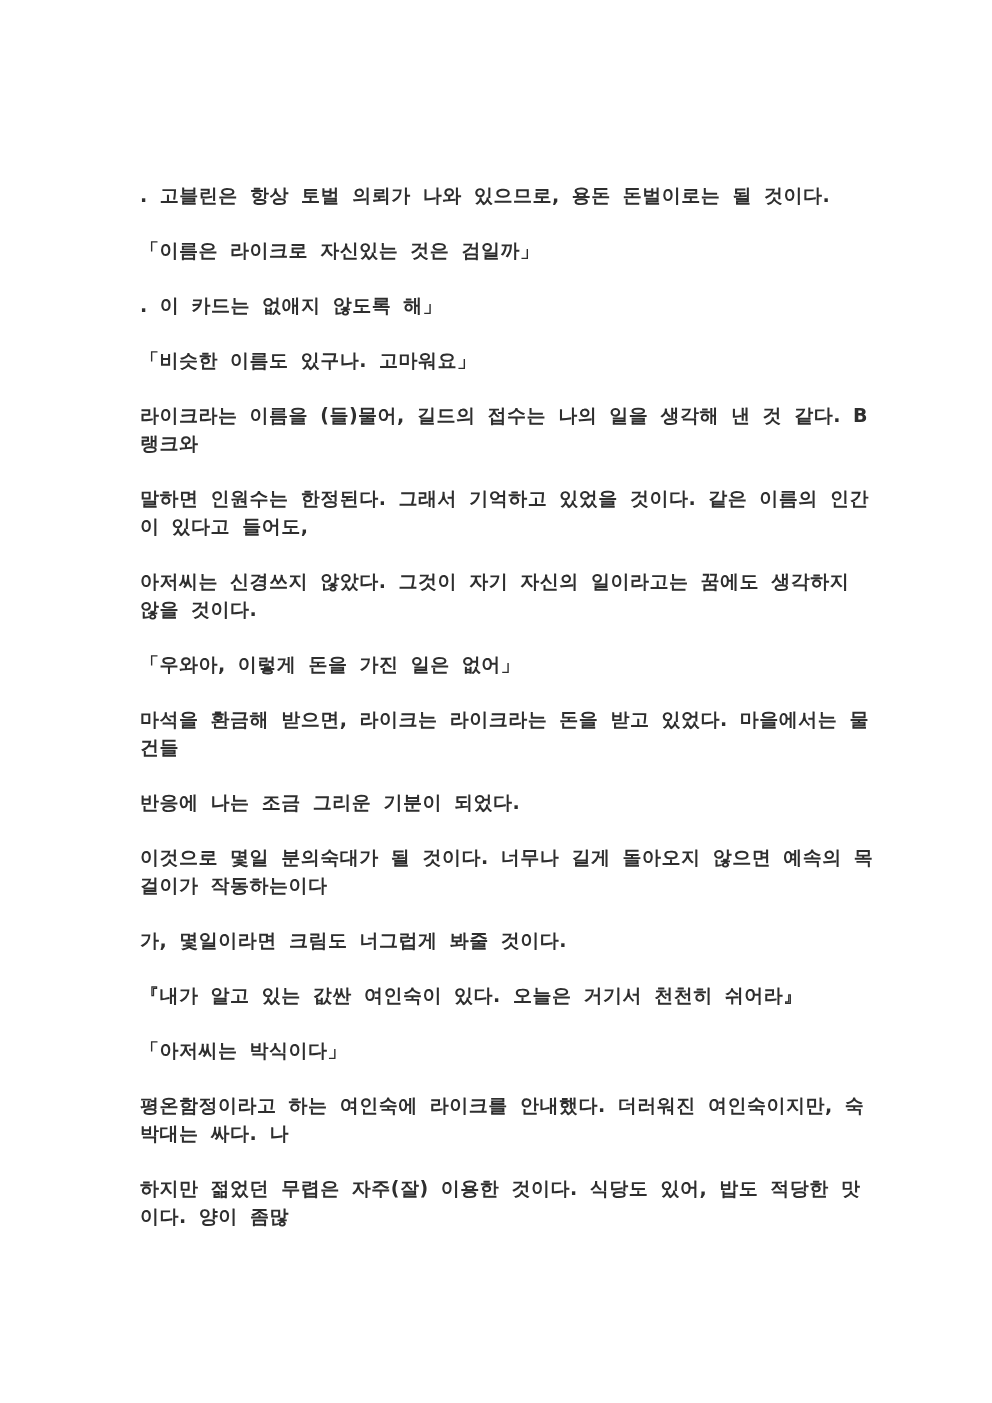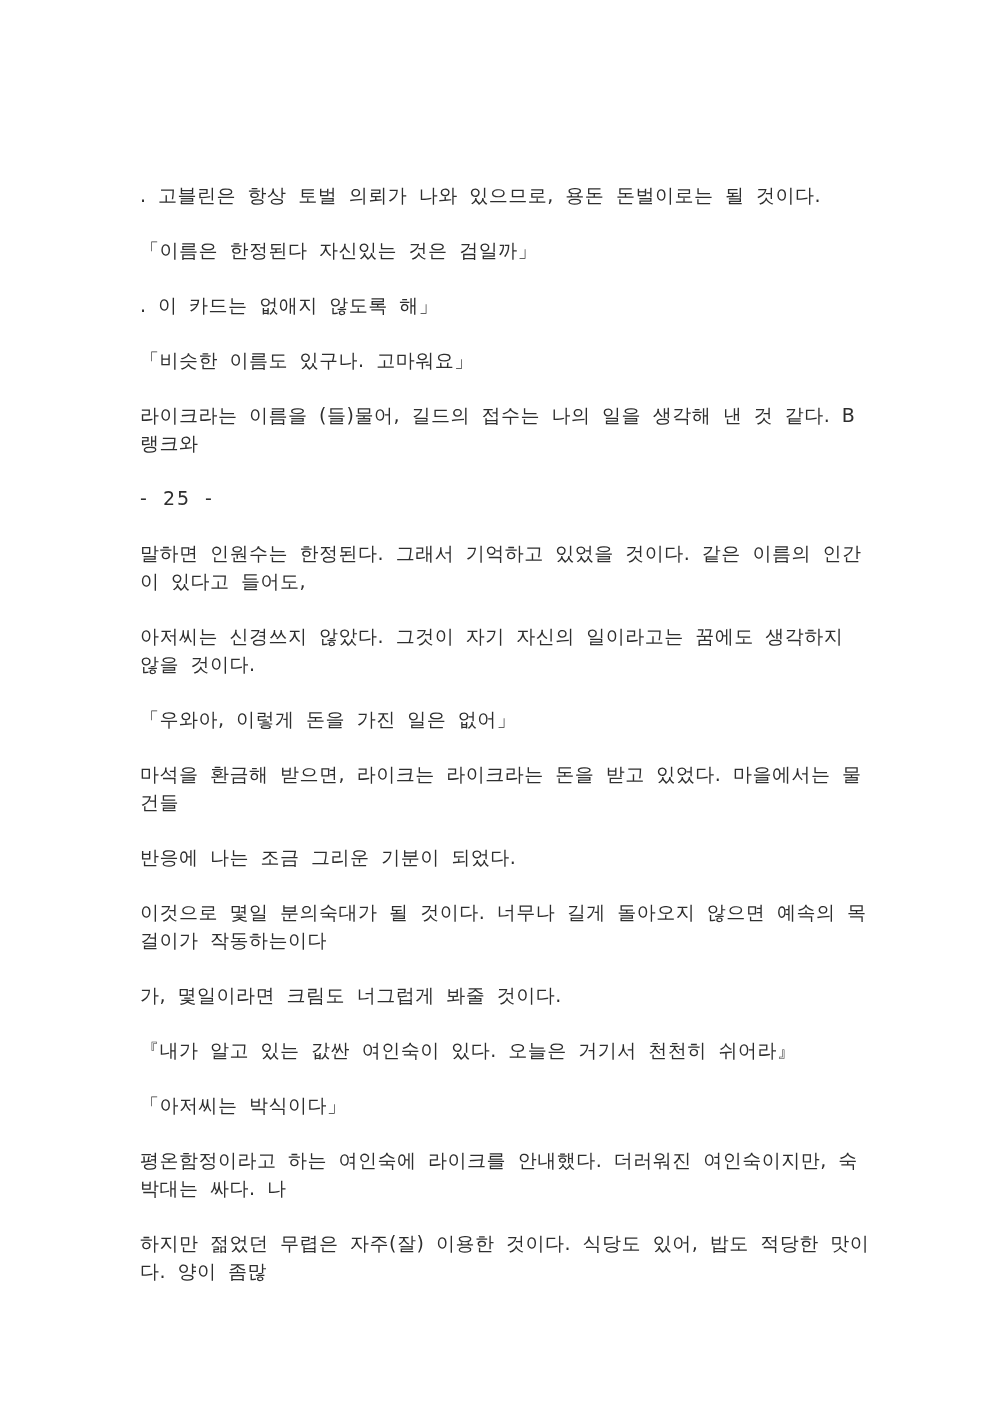--- a/index.html
+++ b/index.html
@@ -21,39 +21,39 @@
     padding: 181px 118px 0 140px;
     background: #ffffff;
   }
   .para {
     margin: 0 0 27px 0;
     font-size: 19px;
     line-height: 28px;
     letter-spacing: 0.5px;
     word-spacing: 5px;
     white-space: normal;
+    font-weight: bold;
   }
   .page-number {
     margin: 0 0 27px 0;
     font-size: 19px;
     line-height: 28px;
     letter-spacing: 2px;
     word-spacing: 6px;
   }
 </style>
 </head>
 <body>
 
 <div class="page">
   <p class="para">. 고블린은 항상 토벌 의뢰가 나와 있으므로, 용돈 돈벌이로는 될 것이다.</p>
-  <p class="para">「이름은 한정된다 자신있는 것은 검일까」</p>
+  <p class="para">「이름은 라이크로 자신있는 것은 검일까」</p>
   <p class="para">. 이 카드는 없애지 않도록 해」</p>
   <p class="para">「비슷한 이름도 있구나. 고마워요」</p>
   <p class="para">라이크라는 이름을 (들)물어, 길드의 접수는 나의 일을 생각해 낸 것 같다. B랭크와</p>
-  <p class="page-number">- 25 -</p>
   <p class="para">말하면 인원수는 한정된다. 그래서 기억하고 있었을 것이다. 같은 이름의 인간이 있다고 들어도,</p>
   <p class="para">아저씨는 신경쓰지 않았다. 그것이 자기 자신의 일이라고는 꿈에도 생각하지 않을 것이다.</p>
   <p class="para">「우와아, 이렇게 돈을 가진 일은 없어」</p>
   <p class="para">마석을 환금해 받으면, 라이크는 라이크라는 돈을 받고 있었다. 마을에서는 물건들</p>
   <p class="para">반응에 나는 조금 그리운 기분이 되었다.</p>
   <p class="para">이것으로 몇일 분의숙대가 될 것이다. 너무나 길게 돌아오지 않으면 예속의 목걸이가 작동하는이다</p>
   <p class="para">가, 몇일이라면 크림도 너그럽게 봐줄 것이다.</p>
   <p class="para">『내가 알고 있는 값싼 여인숙이 있다. 오늘은 거기서 천천히 쉬어라』</p>
   <p class="para">「아저씨는 박식이다」</p>
   <p class="para">평온함정이라고 하는 여인숙에 라이크를 안내했다. 더러워진 여인숙이지만, 숙박대는 싸다. 나</p>

